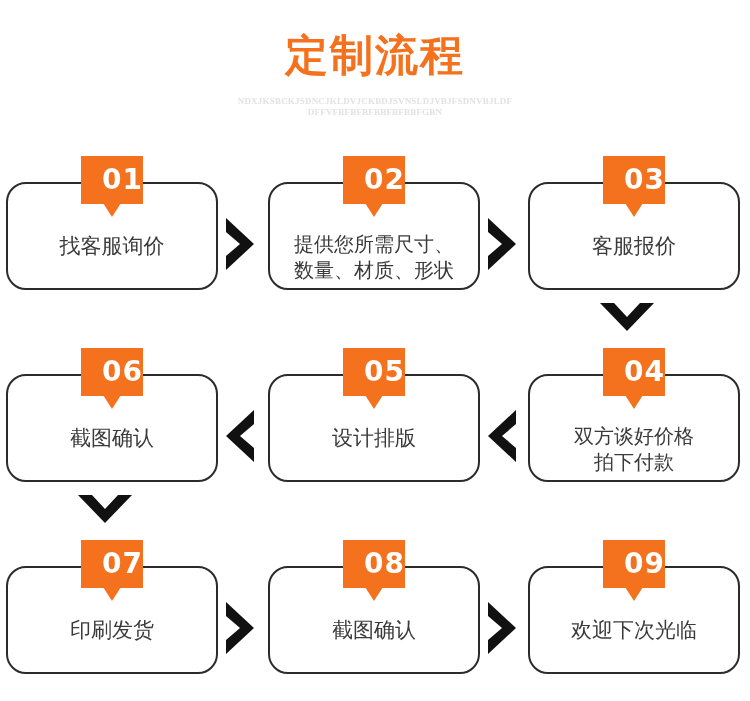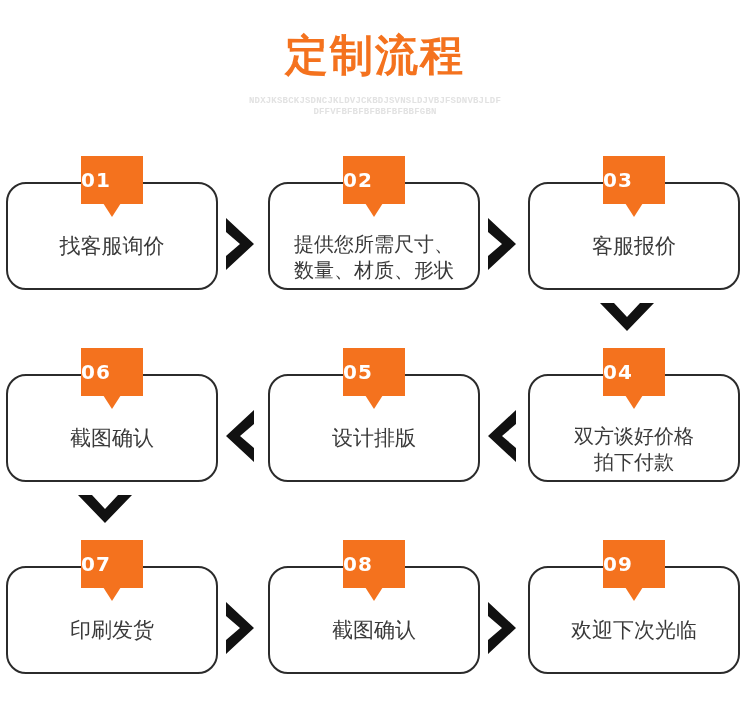--- a/index.html
+++ b/index.html
@@ -33,21 +33,21 @@
   .subtitle-block {
     margin-top: 4px;
     text-align: center;
   }
   .subtitle-line {
     font-size: 9px;
     line-height: 11px;
     color: #e2e2e2;
     letter-spacing: 0.2px;
     font-weight: bold;
-    font-family: Liberation Mono, monospace;
+    font-family: Liberation Serif, serif;
   }
 
   
   .flow {
     position: absolute;
     top: 148px;
     left: 0;
     width: 750px;
   }
   .flow-row {
@@ -100,23 +100,23 @@
     left: 50%;
     transform: translateX(-50%);
     width: 62px;
     height: 48px;
     background: #F4721E;
     z-index: 5;
   }
   .badge-num {
     display: block;
     width: 100%;
-    text-align: left;
+    text-align: right;
     line-height: 48px;
-    font-size: 20px;
+    font-size: 28px;
     font-weight: bold;
     color: #ffffff;
     letter-spacing: 1px;
     font-family: "DejaVu Sans", "Liberation Sans", sans-serif;
   }
   .badge-tail {
     position: absolute;
     bottom: -13px;
     left: 50%;
     transform: translateX(-50%);

